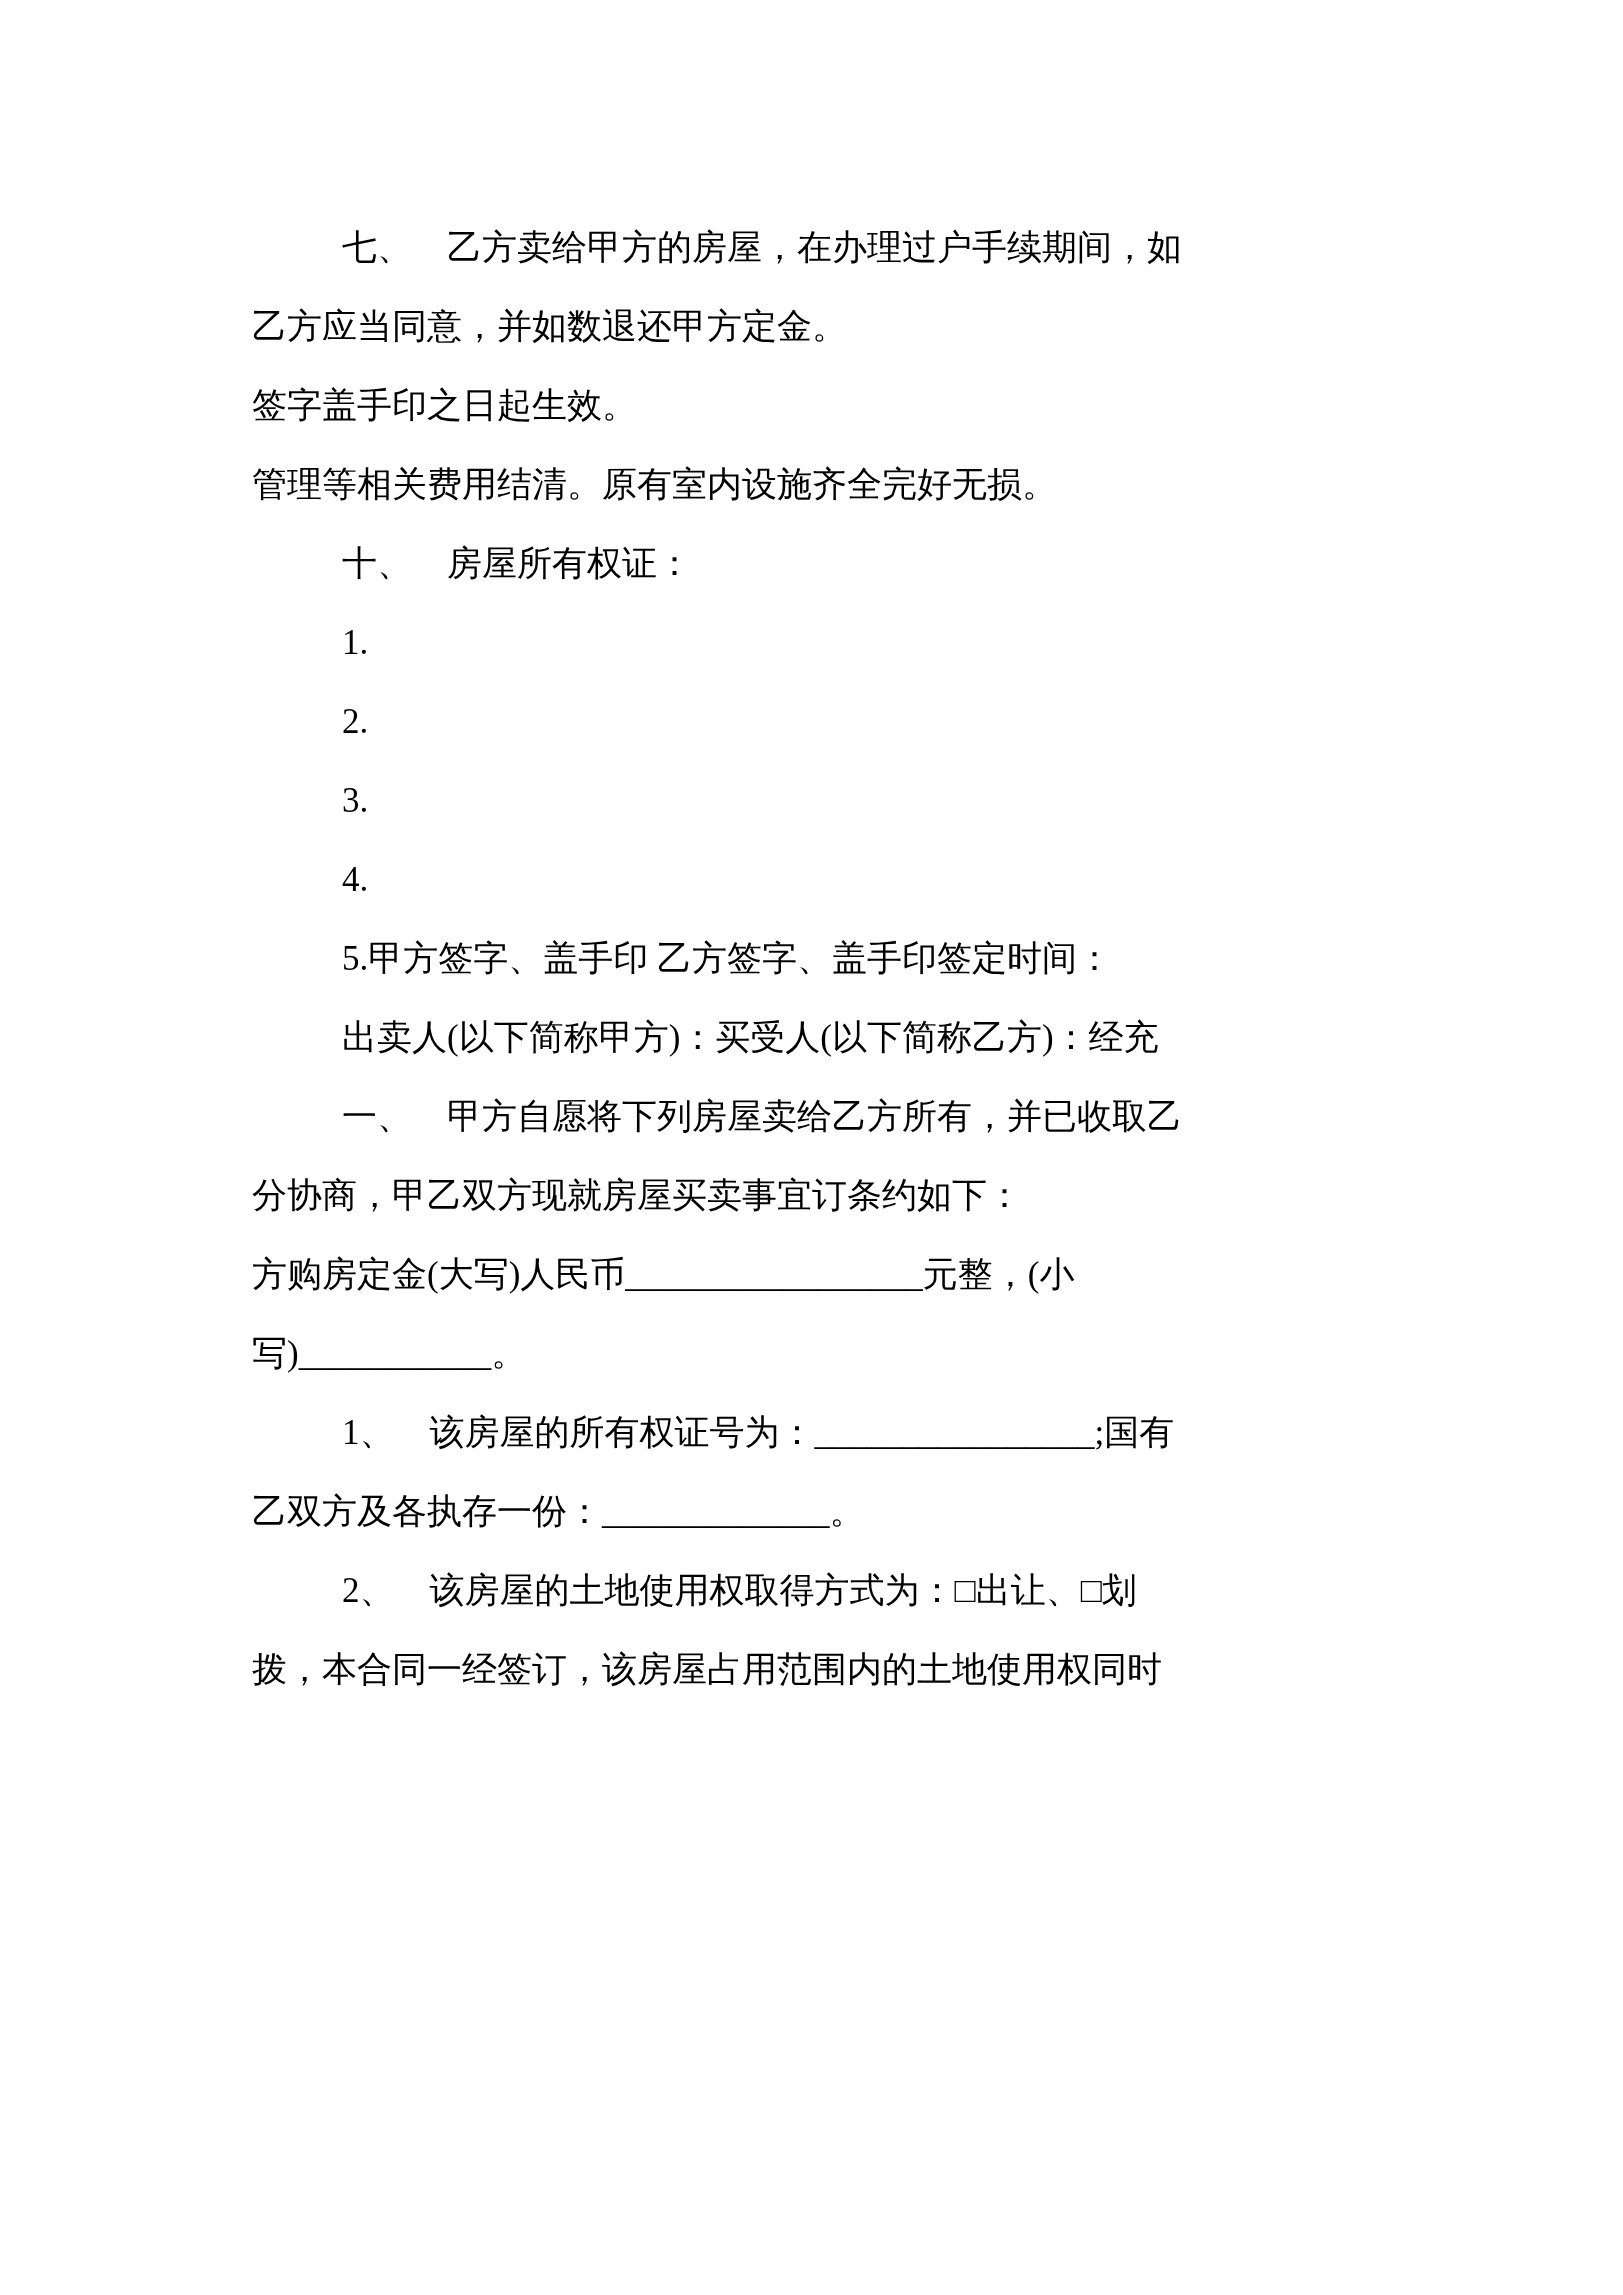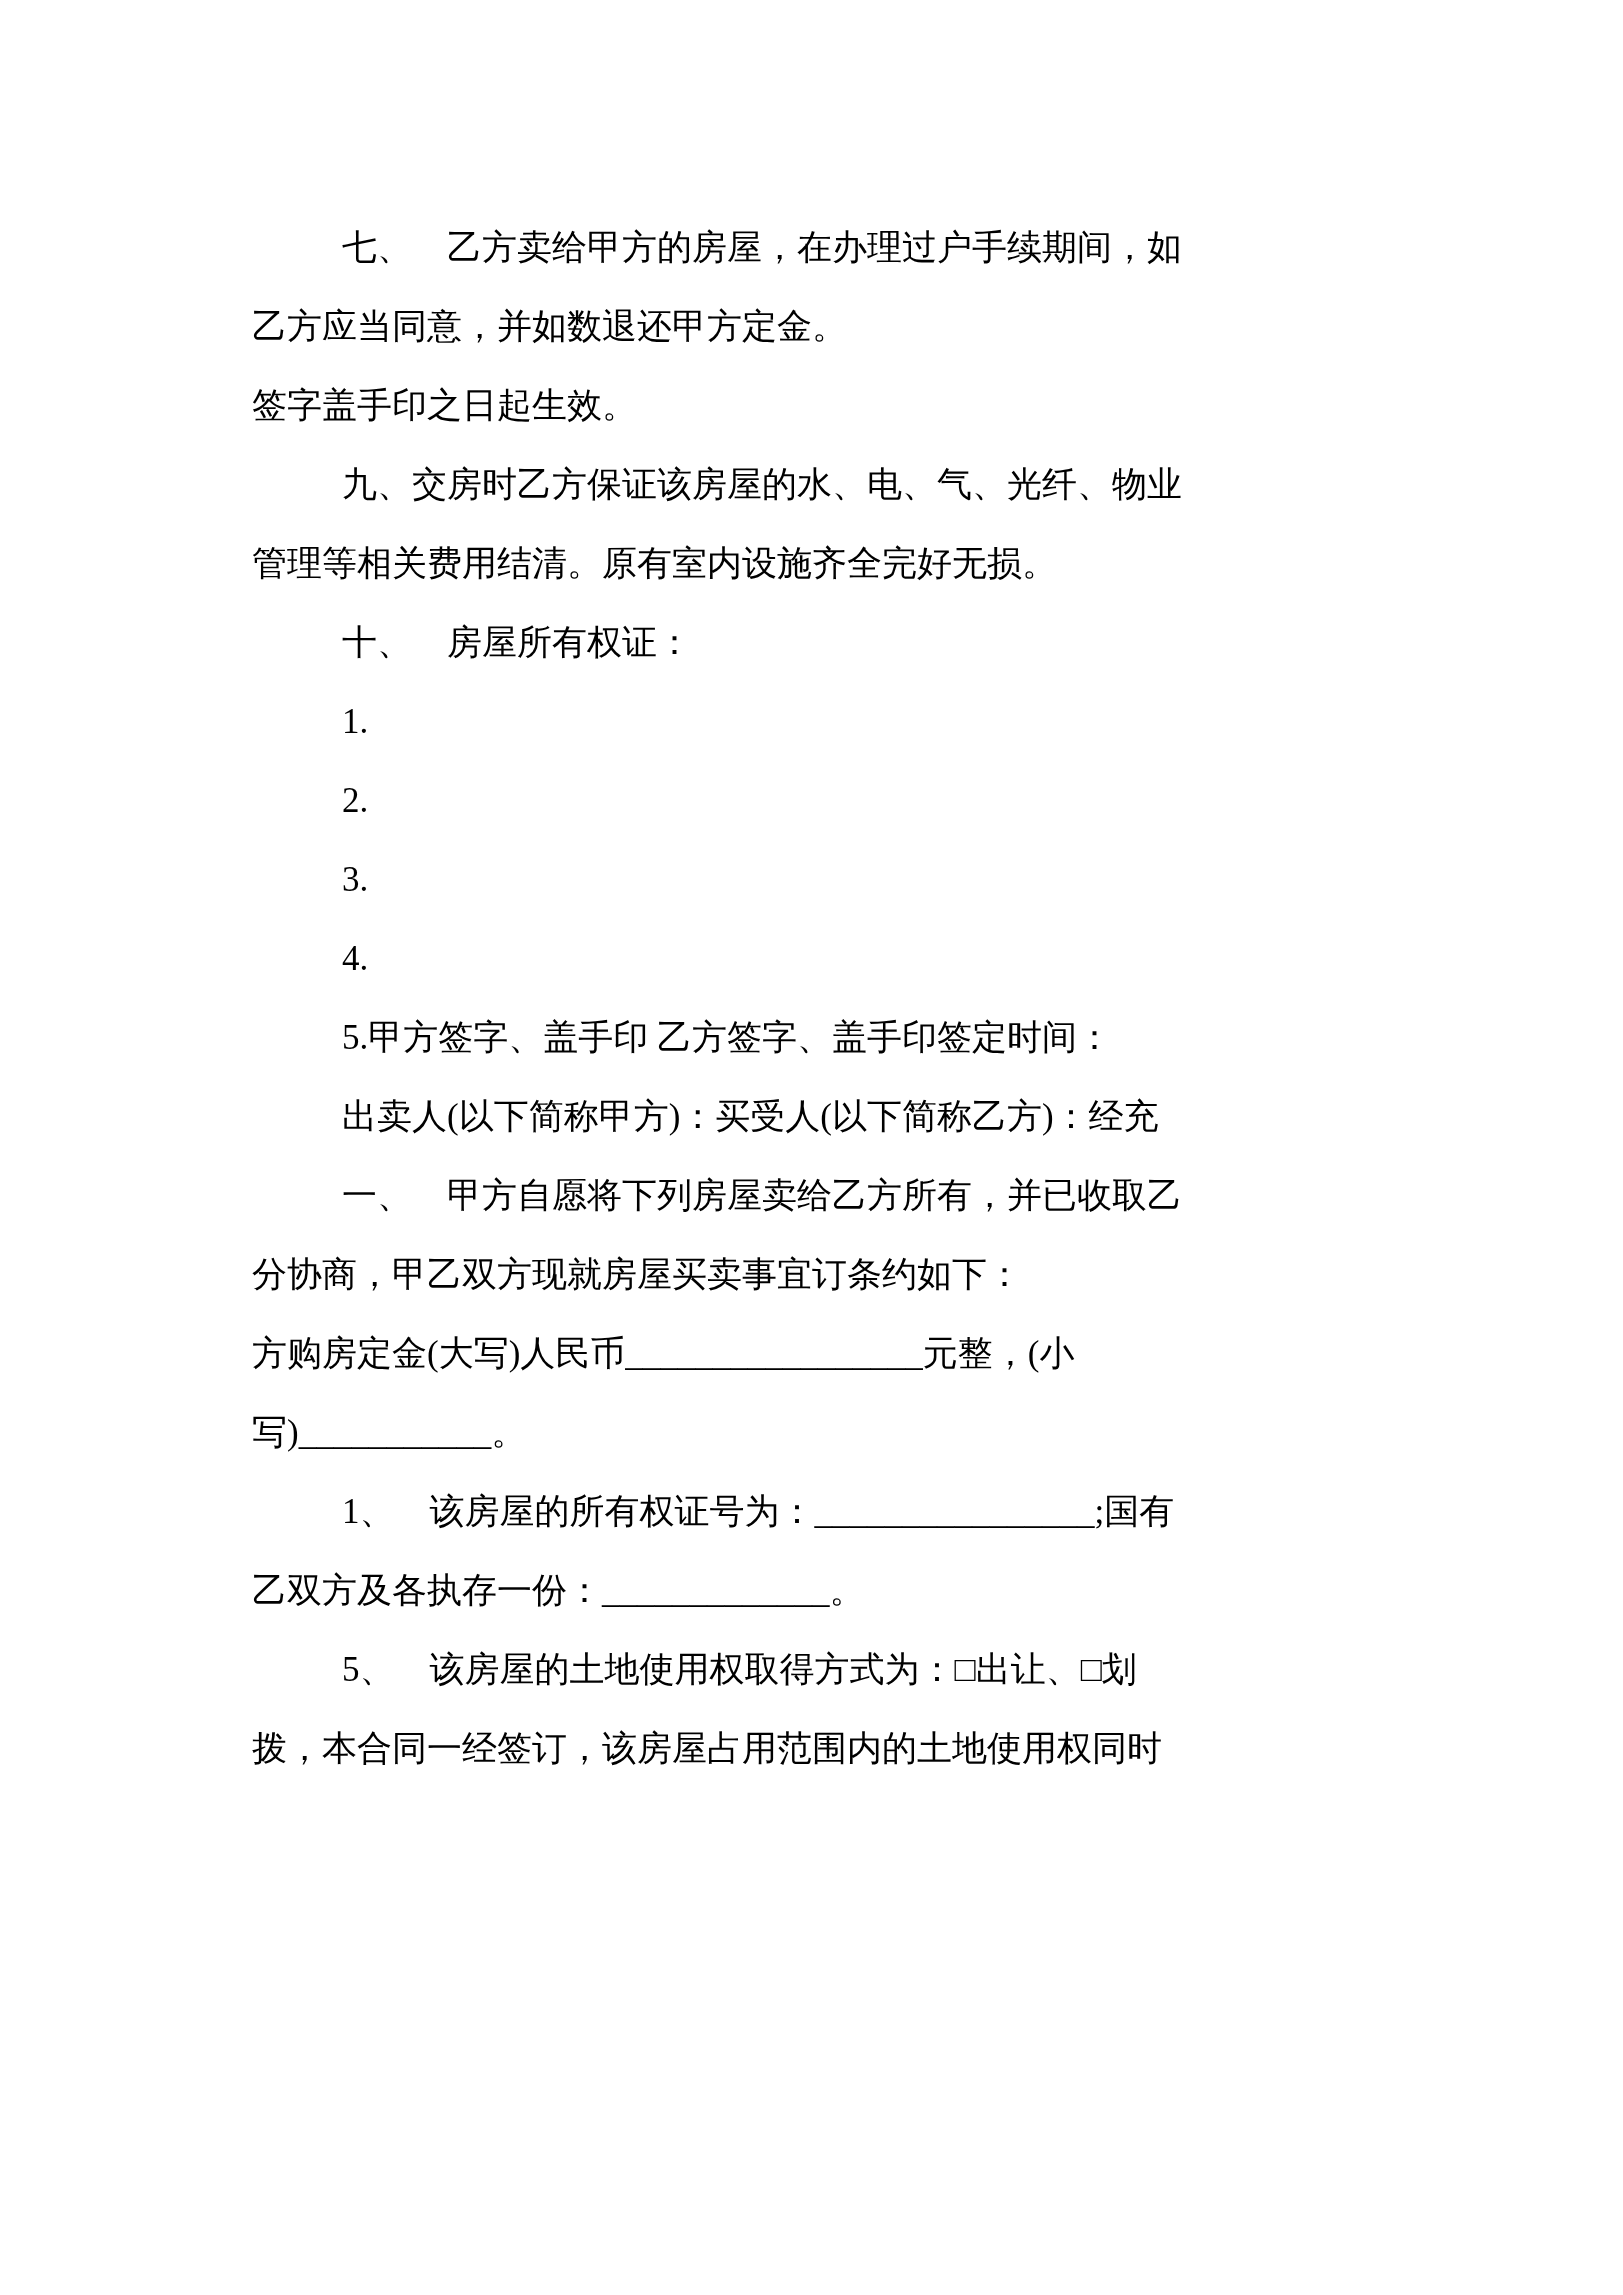--- a/index.html
+++ b/index.html
@@ -39,32 +39,31 @@
   }
 </style>
 </head>
 <body>
 
 <div class="page">
   <div class="textblock">
       <div class="line indent">七、　乙方卖给甲方的房屋，在办理过户手续期间，如</div>
       <div class="line">乙方应当同意，并如数退还甲方定金。</div>
       <div class="line">签字盖手印之日起生效。</div>
-      <div class="line indent">九、交房时乙方保证该房屋的水、电、气、光纤、物业</div>
       <div class="line">管理等相关费用结清。原有室内设施齐全完好无损。</div>
       <div class="line indent">十、　房屋所有权证：</div>
       <div class="line indent">1.</div>
       <div class="line indent">2.</div>
       <div class="line indent">3.</div>
       <div class="line indent">4.</div>
       <div class="line indent">5.甲方签字、盖手印 乙方签字、盖手印签定时间：</div>
       <div class="line indent">出卖人(以下简称甲方)：买受人(以下简称乙方)：经充</div>
       <div class="line indent">一、　甲方自愿将下列房屋卖给乙方所有，并已收取乙</div>
       <div class="line">分协商，甲乙双方现就房屋买卖事宜订条约如下：</div>
       <div class="line">方购房定金(大写)人民币_________________元整，(小</div>
       <div class="line">写)___________。</div>
       <div class="line indent">1、　该房屋的所有权证号为：________________;国有</div>
       <div class="line">乙双方及各执存一份：_____________。</div>
-      <div class="line indent">5、　该房屋的土地使用权取得方式为：□出让、□划</div>
+      <div class="line indent">2、　该房屋的土地使用权取得方式为：□出让、□划</div>
       <div class="line">拨，本合同一经签订，该房屋占用范围内的土地使用权同时</div>
     </div>
 </div>
 
 
 </body></html>

